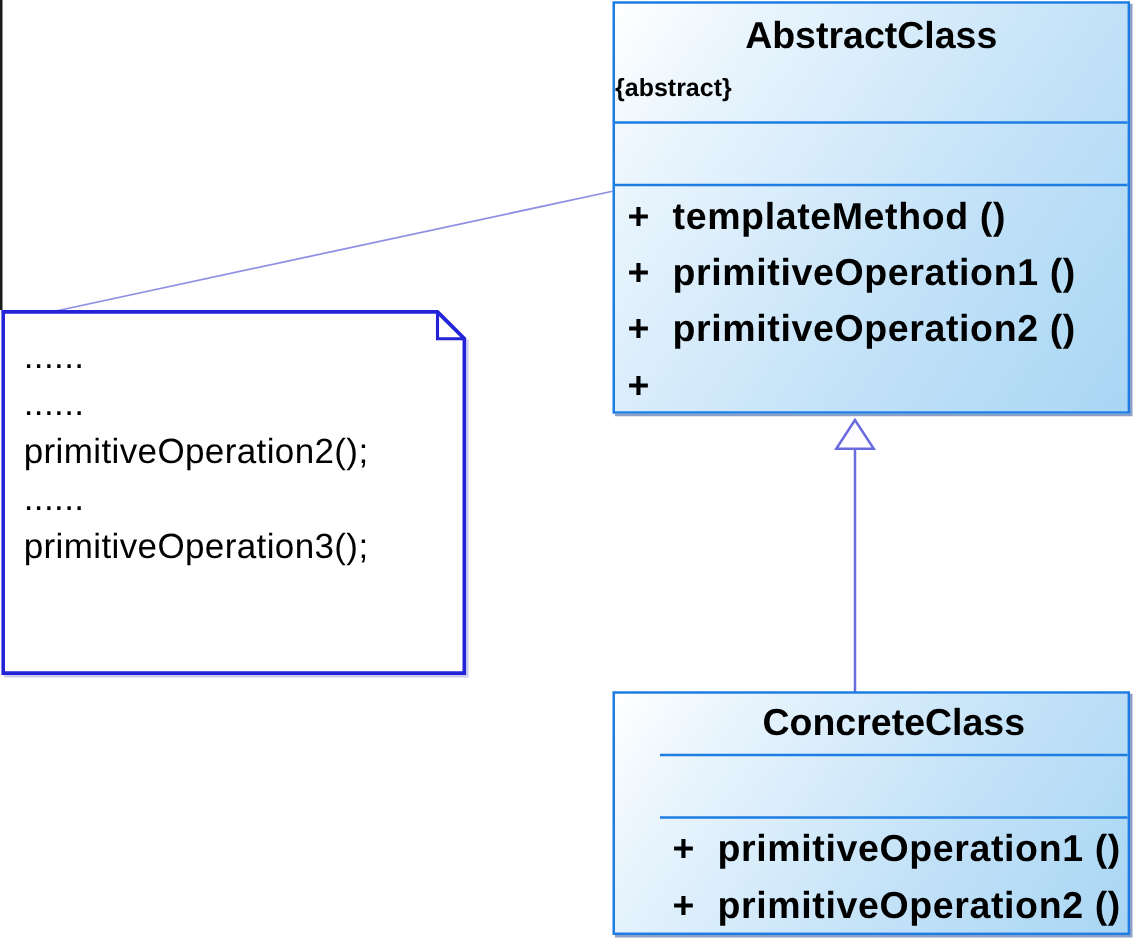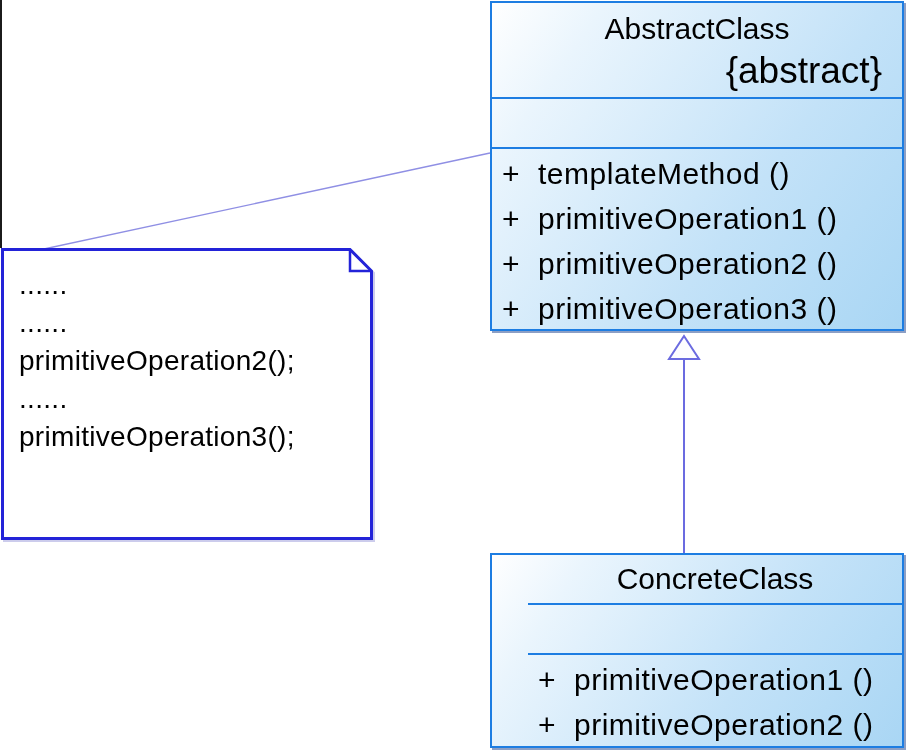--- a/index.html
+++ b/index.html
@@ -28,29 +28,30 @@
   .gen-head{stroke:var(--generalization);stroke-width:2;fill:#fdfdff;}
   .note-link{stroke:var(--note-link);stroke-width:1.4;fill:none;}
   
   .class-box{
     position:absolute;
     width:414px;
     box-sizing:border-box;
     border:2px solid var(--class-border);
     background:linear-gradient(125deg,#ffffff 0%,#eaf5fd 18%,#c3e2f8 62%,#a9d6f4 100%);
     box-shadow:2px 2px 0 0 rgba(45,80,150,0.55);
+    font-weight:bold;
   }
   #abstract-box{left:490px;top:1px;}
   #concrete-box{left:490px;top:553px;padding-left:36px;}
   .compartment{box-sizing:border-box;}
   .compartment + .compartment{border-top:2px solid var(--class-border);}
   .title-2line{height:94px;padding-top:5px;}
   .title-1line{height:48px;line-height:48px;text-align:center;font-size:30px;}
   .class-title{display:block;text-align:center;font-size:30px;line-height:42px;}
-  .stereotype{display:block;text-align:right;font-size:37px;line-height:42px;padding-right:20px;}
+  .stereotype{display:block;font-size:20px;line-height:42px;padding-right:20px;}
   .attrs-abstract{height:50px;}
   .attrs-concrete{height:50px;}
   .methods-abstract{height:182px;padding:2px 6px 0 10px;}
   .methods-concrete{height:93px;padding:2px 6px 0 10px;}
   .m-row{display:flex;gap:18px;line-height:45px;font-size:30px;letter-spacing:0.5px;white-space:nowrap;}
   .m-sign{flex:0 0 auto;}
   
   #note{position:absolute;left:1px;top:248px;width:372px;height:292px;}
   #note-shape{position:absolute;left:0;top:0;filter:drop-shadow(2px 2px 0 rgba(110,110,200,0.35));}
   .note-outline{fill:#ffffff;stroke:var(--note-border);stroke-width:3;}
@@ -103,21 +104,20 @@
       <div class="m-row">
         <span class="m-sign">+</span>
         <span>primitiveOperation1 ()</span>
       </div>
       <div class="m-row">
         <span class="m-sign">+</span>
         <span>primitiveOperation2 ()</span>
       </div>
       <div class="m-row">
         <span class="m-sign">+</span>
-        <span>primitiveOperation3 ()</span>
       </div>
     </div>
   </div>
 
   <div id="concrete-box" class="class-box">
     <div class="compartment title-1line">
       <span>ConcreteClass</span>
     </div>
     <div class="compartment attrs-concrete"></div>
     <div class="compartment methods-concrete">

